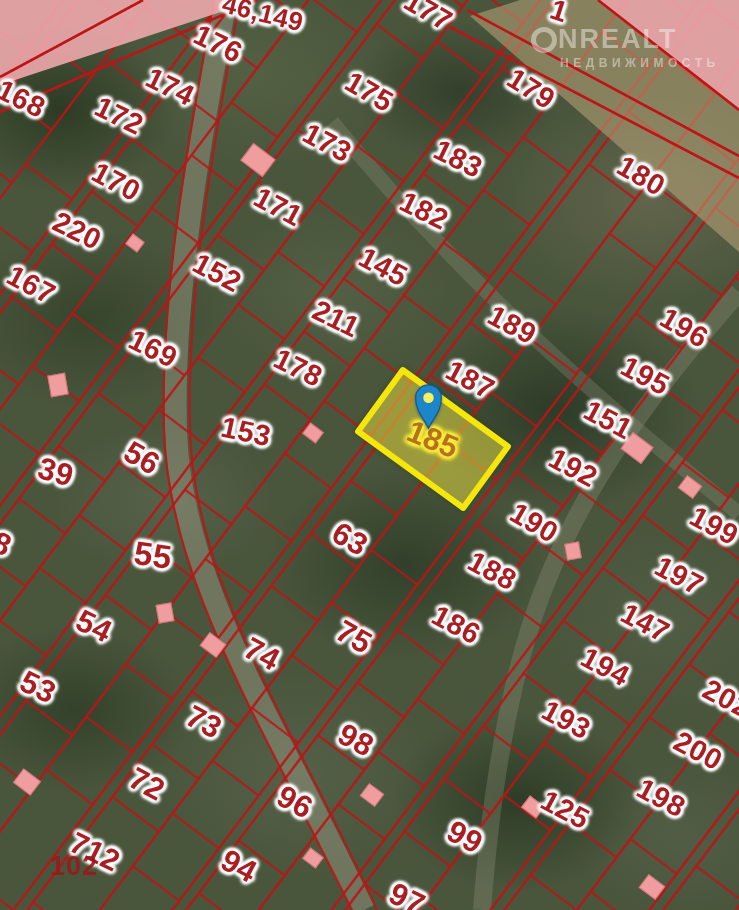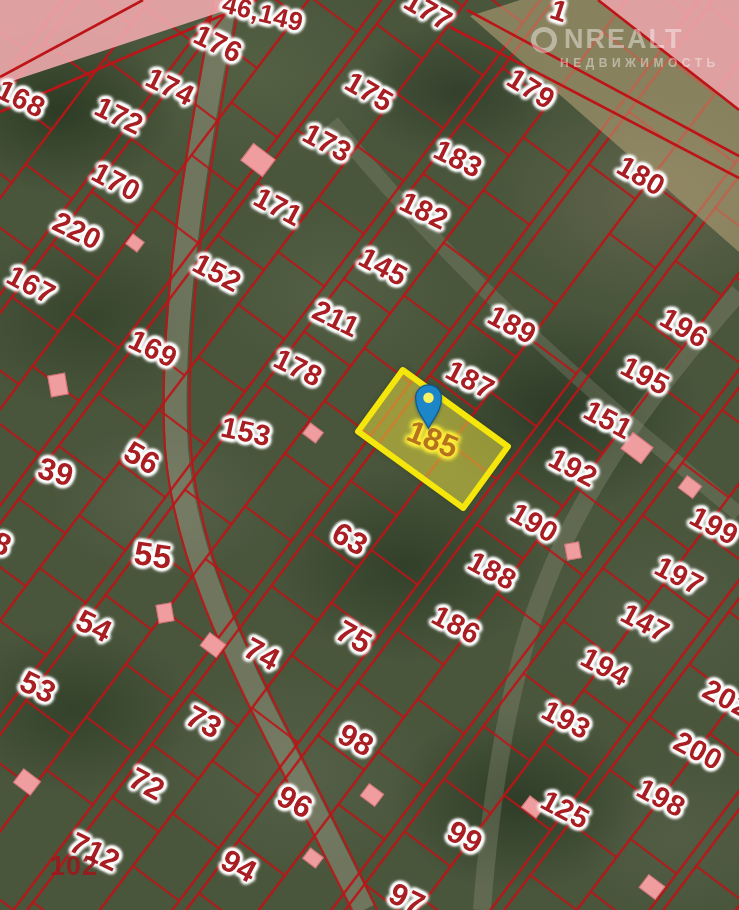--- a/index.html
+++ b/index.html
@@ -34,21 +34,21 @@
   .highlight{position:absolute;left:365px;top:398px;width:124px;height:70px;
     transform:rotate(36deg);border:6px solid #f5e70b;border-radius:3px;
     background:rgba(222,214,64,.55);box-shadow:0 0 5px rgba(40,40,0,.3);
     display:flex;align-items:center;justify-content:center;}
   .hl-label{font-weight:700;font-size:31px;color:#b5731e;transform:rotate(-14deg);line-height:1;
     text-shadow:0 0 4px #ffee3c,0 0 6px #ffee3c,2px 2px 4px #ffee3c,-2px -2px 4px #ffee3c,
       2px -2px 4px #ffee3c,-2px 2px 4px #ffee3c,0 0 9px rgba(255,238,60,.9);}
   svg.pin{position:absolute;left:410px;top:379px;width:37px;height:52px;
     filter:drop-shadow(0 1px 1.5px rgba(0,30,60,.4));}
   .watermark{position:absolute;left:531px;top:26px;color:#fff;opacity:.42;}
-  .wm-row{display:flex;align-items:center;gap:7px;}
+  .wm-row{display:flex;align-items:center;gap:1px;}
   .wm-ring{display:inline-block;width:16px;height:16px;border:5px solid #fff;border-radius:50%;}
   .wm-brand{font-size:27px;font-weight:700;letter-spacing:2px;line-height:1;}
   .wm-sub{font-size:12px;font-weight:700;letter-spacing:4.5px;margin:3px 0 0 2px;padding-left:27px;}
 </style>
 </head>
 <body>
 
 <div class="map">
   <div class="satellite"></div>
 

